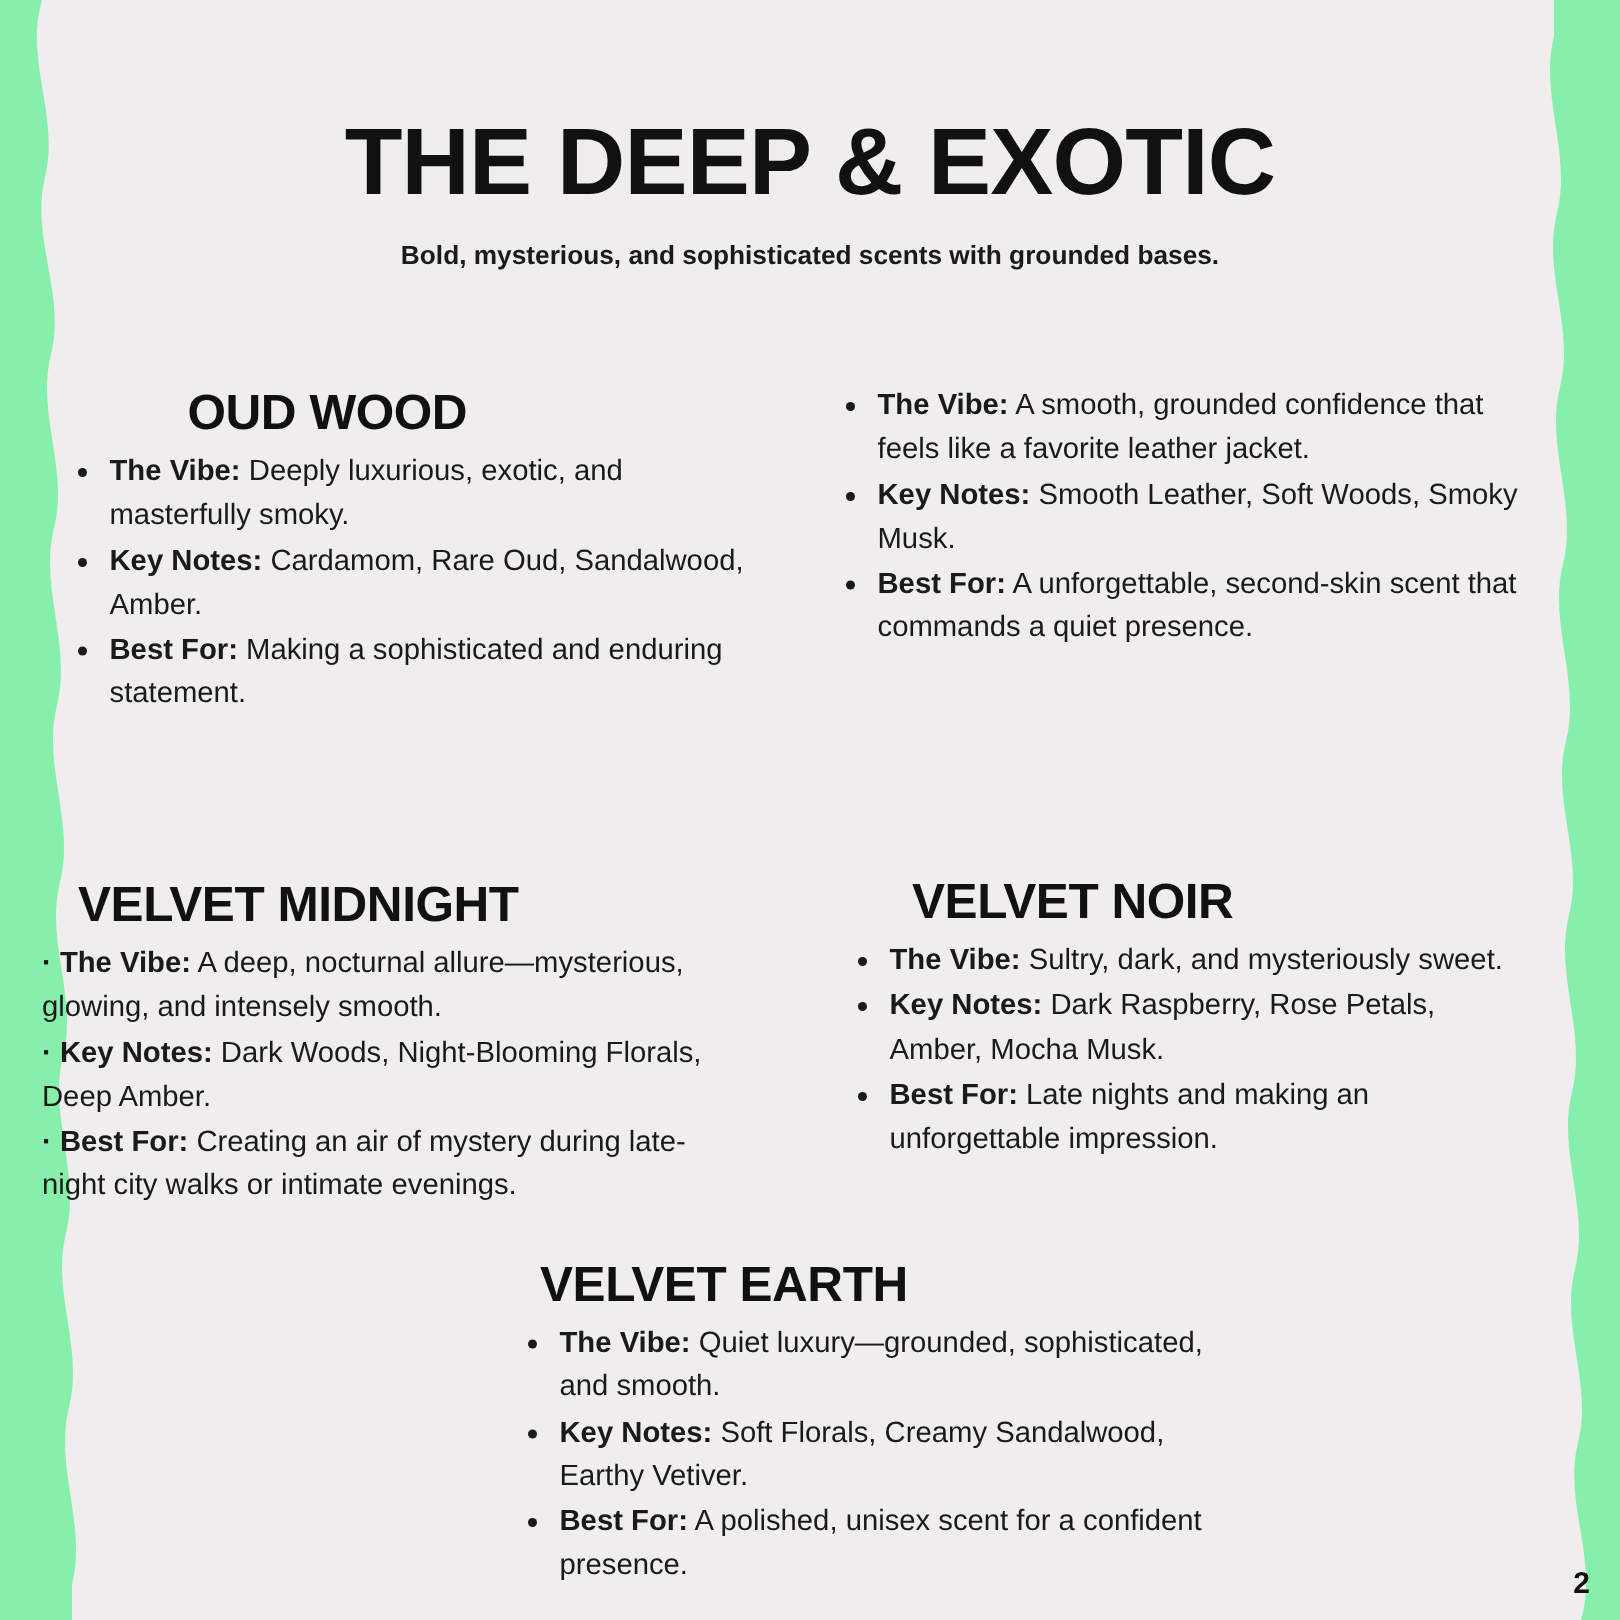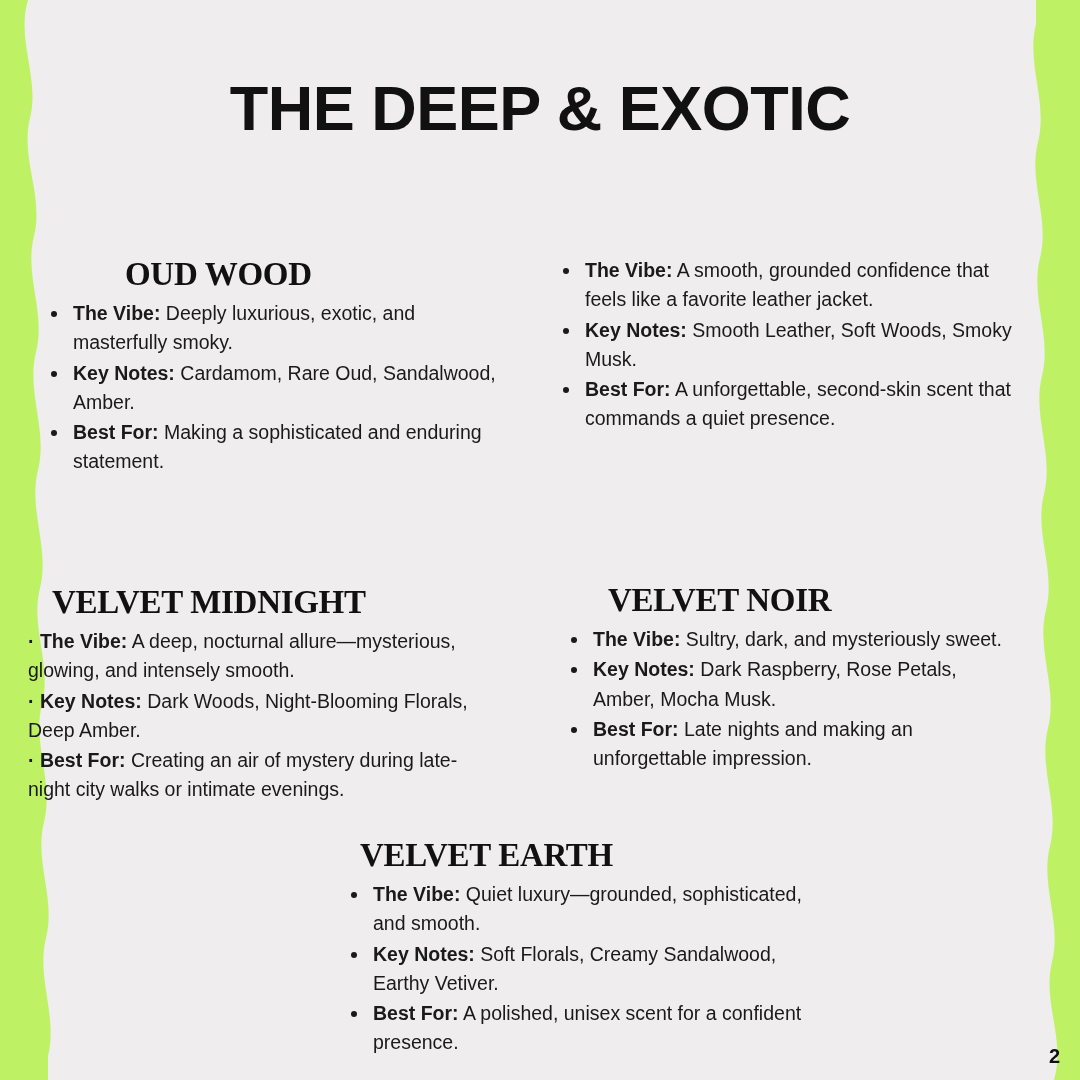--- a/index.html
+++ b/index.html
@@ -10,21 +10,21 @@
     width: 1080px;
     height: 1080px;
     background: #ffffff;
     font-family: "Liberation Sans", sans-serif;
     overflow: hidden;
     position: relative;
   }
   .page {
     position: absolute;
     inset: 0;
-    background: #bef264;
+    background: #86efac;
   }
   
   .paper {
     position: absolute;
     left: 0;
     top: 0;
     width: 1080px;
     height: 1080px;
   }
   .paper svg {
@@ -63,21 +63,20 @@
 
   .card {
     position: absolute;
   }
   .card h2 {
     margin: 0 0 6px 0;
     font-size: 33px;
     font-weight: 700;
     color: #111111;
     letter-spacing: -0.3px;
-    font-family: Liberation Serif, serif;
   }
   .card ul {
     margin: 0;
     padding: 0 0 0 30px;
     list-style: disc;
   }
   .card ul li {
     font-size: 19.5px;
     line-height: 1.5;
     color: #1a1a1a;
@@ -149,20 +148,21 @@
                C 1052 336, 1030 298, 1040 258
                C 1050 218, 1028 182, 1038 142
                C 1048 102, 1026 64, 1036 24
                L 1036 0 Z" fill="#efedee"></path>
     </svg>
   </div>
 
   <div class="content">
 
     <div class="title">THE DEEP &amp; EXOTIC</div>
+    <div class="subtitle">Bold, mysterious, and sophisticated scents with grounded bases.</div>
 
     <div class="card" id="card-oud-wood">
       <h2>OUD WOOD</h2>
       <ul>
           <li><b>The Vibe:</b><span> Deeply luxurious, exotic, and masterfully smoky.</span></li>
           <li><b>Key Notes:</b><span> Cardamom, Rare Oud, Sandalwood, Amber.</span></li>
           <li><b>Best For:</b><span> Making a sophisticated and enduring statement.</span></li>
         </ul>
     </div>
 

